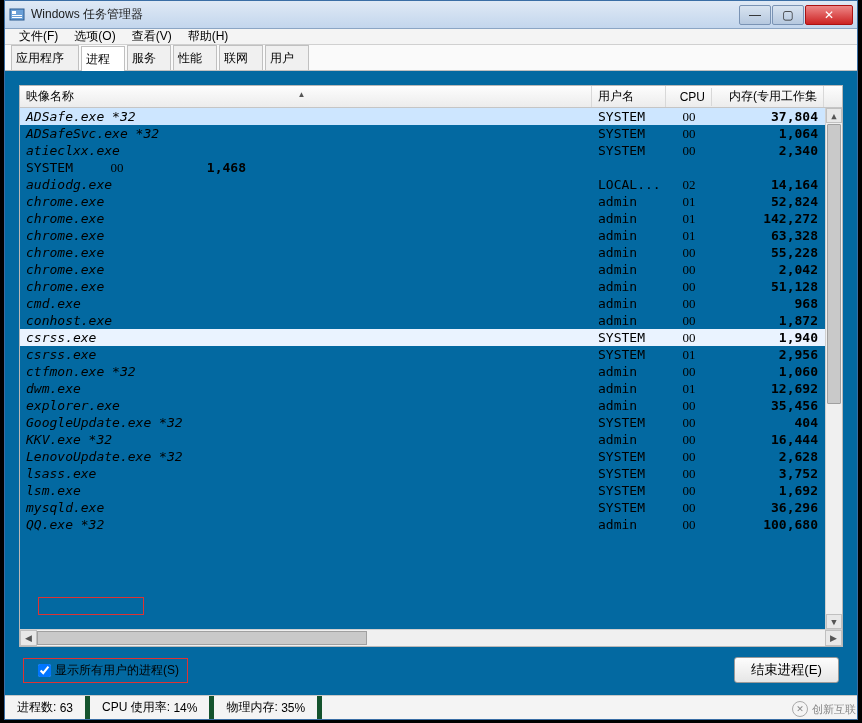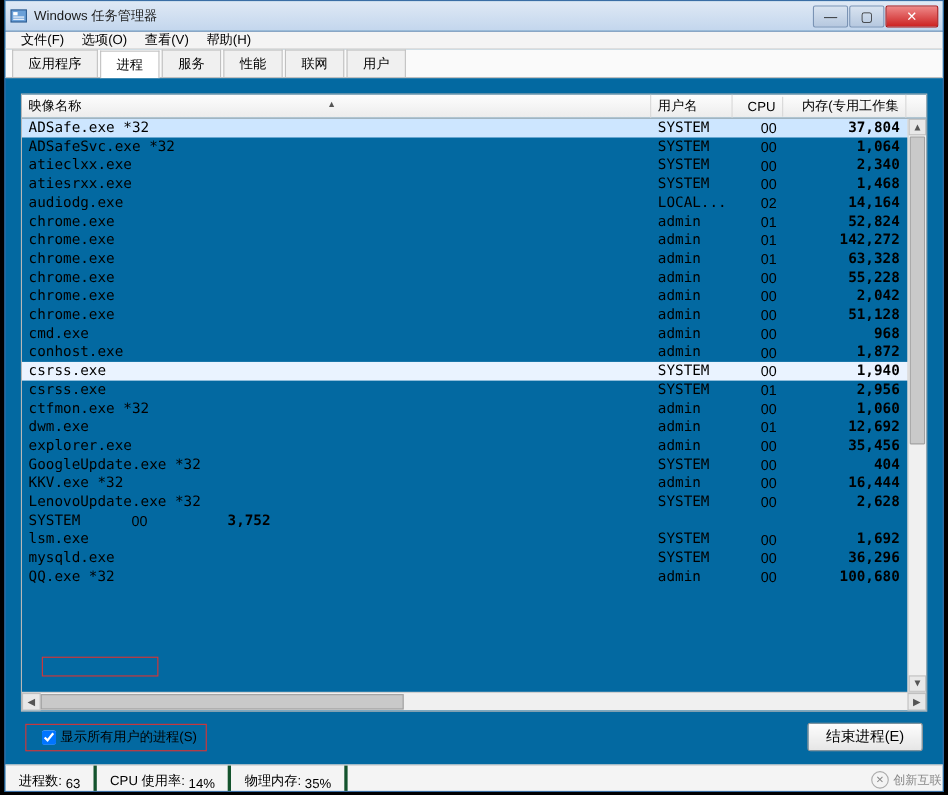--- a/index.html
+++ b/index.html
@@ -8,57 +8,57 @@
   .titlebar { height: 28px; background: linear-gradient(#dfe9f5,#c3d6ed); display: flex; align-items: center; padding: 0 4px; border-bottom: 1px solid #8ba5c4; }
   .tb-icon { width: 16px; height: 16px; margin-right: 6px; display: inline-flex; }
   .tb-title { flex: 1; color: #1a1a1a; }
   .win-btns { display: flex; }
   .win-btn { width: 32px; height: 20px; display: flex; align-items: center; justify-content: center; margin-left: 1px; border-radius: 2px; }
   .win-min, .win-max { background: linear-gradient(#d8e3f0,#b6c8df); border: 1px solid #7a93b4; color:#222; }
   .win-close { background: linear-gradient(#e88,#c22); border: 1px solid #a11; color: #fff; width: 48px; }
   .menubar { height: 16px; background: #f4f4f4; border-bottom: 1px solid #d0d0d0; display: flex; align-items: center; padding: 0 6px; }
   .menu-item { padding: 3px 8px; cursor: default; }
   .tabs-row { display: flex; align-items: flex-end; height: 26px; padding: 4px 6px 0 6px; border-bottom: 1px solid #c0c0c0; background: #fafafa; }
-  .tab { padding: 4px 14px 3px 14px; border: 1px solid #c0c0c0; border-bottom: none; margin-right: 2px; background: #f0f0f0; font-size: 12px; }
+  .tab { padding: 4px 14px 3px 4px; border: 1px solid #c0c0c0; border-bottom: none; margin-right: 2px; background: #f0f0f0; font-size: 12px; }
   .tab.active { background: #fff; position: relative; top: 1px; }
   .content { flex: 1; padding: 14px 14px 4px 14px; display: flex; flex-direction: column; overflow: hidden; }
   .table-wrap { flex: 1; border: 1px solid #b8b8b8; overflow: hidden; display: flex; flex-direction: column; }
   .thead { display: flex; background: linear-gradient(#fdfdfd,#ececec); border-bottom: 1px solid #c5c5c5; font-size: 12px; height: 22px; align-items: center; }
   .th { padding: 2px 6px; border-right: 1px solid #d8d8d8; position: relative; white-space: nowrap; overflow: hidden; }
   .col-name { flex: 1; }
   .col-user { width: 74px; }
   .col-cpu { width: 46px; text-align: right; }
   .col-mem { width: 112px; text-align: right; }
   .col-sb { width: 18px; border-right: none; }
   .sort-ind { position: absolute; right: 50%; top: 4px; font-size: 8px; color: #555; }
   .tbody { flex: 1; overflow: hidden; font-family: "SimSun","NSimSun",monospace; font-size: 13px; position: relative; }
   .row { display: flex; height: 17px; align-items: center; }
   .row.sel { background: #cde6ff; }
   .row.hover { background: #eaf3ff; }
   .cell { padding: 0 6px; white-space: nowrap; overflow: hidden; }
   .cell.user { width: 74px; }
-  .cell.cpu { width: 46px; text-align: right; font-family: Liberation Sans, sans-serif; }
+  .cell.cpu { width: 46px; text-align: center; font-family: Liberation Serif, serif; }
   .cell.mem { width: 112px; text-align: right; font-family: "SimSun",monospace; font-weight: bold; }
-  .cell.name { flex: 1; }
+  .cell.name { flex: 1; font-style: italic; }
   .cell.sb { width: 18px; }
   .vscroll { position: absolute; right: 0; top: 0; bottom: 0; width: 17px; background: #f0f0f0; border-left: 1px solid #d0d0d0; }
   .vscroll .thumb { position: absolute; left: 1px; right: 1px; top: 16px; height: 280px; background: #c9c9c9; border: 1px solid #a0a0a0; border-radius: 1px; }
   .vscroll .arr { position: absolute; left: 0; right: 0; height: 15px; display: flex; align-items: center; justify-content: center; font-size: 9px; color: #555; background: #e8e8e8; border: 1px solid #c0c0c0; }
   .vscroll .arr.up { top: 0; }
   .vscroll .arr.down { bottom: 0; }
   .hscroll { height: 17px; background: #f0f0f0; border-top: 1px solid #d0d0d0; display: flex; position: relative; }
   .hscroll .arr { width: 17px; height: 100%; display: flex; align-items: center; justify-content: center; font-size: 9px; color: #555; background: #e8e8e8; border: 1px solid #c0c0c0; }
   .hscroll .track { flex: 1; position: relative; }
   .hscroll .thumb { position: absolute; top: 1px; bottom: 1px; left: 0; width: 330px; background: #c9c9c9; border: 1px solid #a0a0a0; }
   .bottom-row { display: flex; align-items: center; padding: 10px 4px 8px 4px; justify-content: space-between; }
   .chk-wrap { display: flex; align-items: center; padding: 3px 8px 3px 14px; border: 1px solid #d33; }
   .chk-wrap input { margin-right: 4px; }
   .end-btn { padding: 3px 16px; background: linear-gradient(#fdfdfd,#e6e6e6); border: 1px solid #9a9a9a; border-radius: 3px; margin-left: 20px; }
   .statusbar { height: 24px; border-top: 1px solid #c8c8c8; background: #f4f4f4; display: flex; align-items: center; font-size: 12px; }
-  .status-cell { padding: 0 12px; border-right: 3px solid #14532d; height: 100%; display: flex; align-items: flex-end; }
+  .status-cell { padding: 0 12px; border-right: 5px solid #14532d; height: 100%; display: flex; align-items: center; }
   .red-box { position: absolute; border: 1px solid #d33; pointer-events: none; }
   .red-mysql { left: 38px; top: 597px; width: 106px; height: 18px; }
   .watermark { position: absolute; right: 6px; bottom: 6px; font-size: 11px; color: #888; display: flex; align-items: center; gap: 4px; }
   .watermark .wm-icon { width: 16px; height: 16px; border: 1px solid #aaa; border-radius: 50%; display: flex; align-items: center; justify-content: center; font-size: 9px; color:#888; }
 </style>
 </head>
 <body>
 
 <div class="window">
   <div class="titlebar">
@@ -122,21 +122,20 @@
             <div class="cell sb"></div>
           </div>
           <div class="row">
             <div class="cell name">atieclxx.exe</div>
             <div class="cell user">SYSTEM</div>
             <div class="cell cpu">00</div>
             <div class="cell mem">2,340</div>
             <div class="cell sb"></div>
           </div>
           <div class="row">
-            <div class="cell name">atiesrxx.exe</div>
             <div class="cell user">SYSTEM</div>
             <div class="cell cpu">00</div>
             <div class="cell mem">1,468</div>
             <div class="cell sb"></div>
           </div>
           <div class="row">
             <div class="cell name">audiodg.exe</div>
             <div class="cell user">LOCAL...</div>
             <div class="cell cpu">02</div>
             <div class="cell mem">14,164</div>
@@ -248,20 +247,21 @@
             <div class="cell sb"></div>
           </div>
           <div class="row">
             <div class="cell name">LenovoUpdate.exe *32</div>
             <div class="cell user">SYSTEM</div>
             <div class="cell cpu">00</div>
             <div class="cell mem">2,628</div>
             <div class="cell sb"></div>
           </div>
           <div class="row">
+            <div class="cell name">lsass.exe</div>
             <div class="cell user">SYSTEM</div>
             <div class="cell cpu">00</div>
             <div class="cell mem">3,752</div>
             <div class="cell sb"></div>
           </div>
           <div class="row">
             <div class="cell name">lsm.exe</div>
             <div class="cell user">SYSTEM</div>
             <div class="cell cpu">00</div>
             <div class="cell mem">1,692</div>

